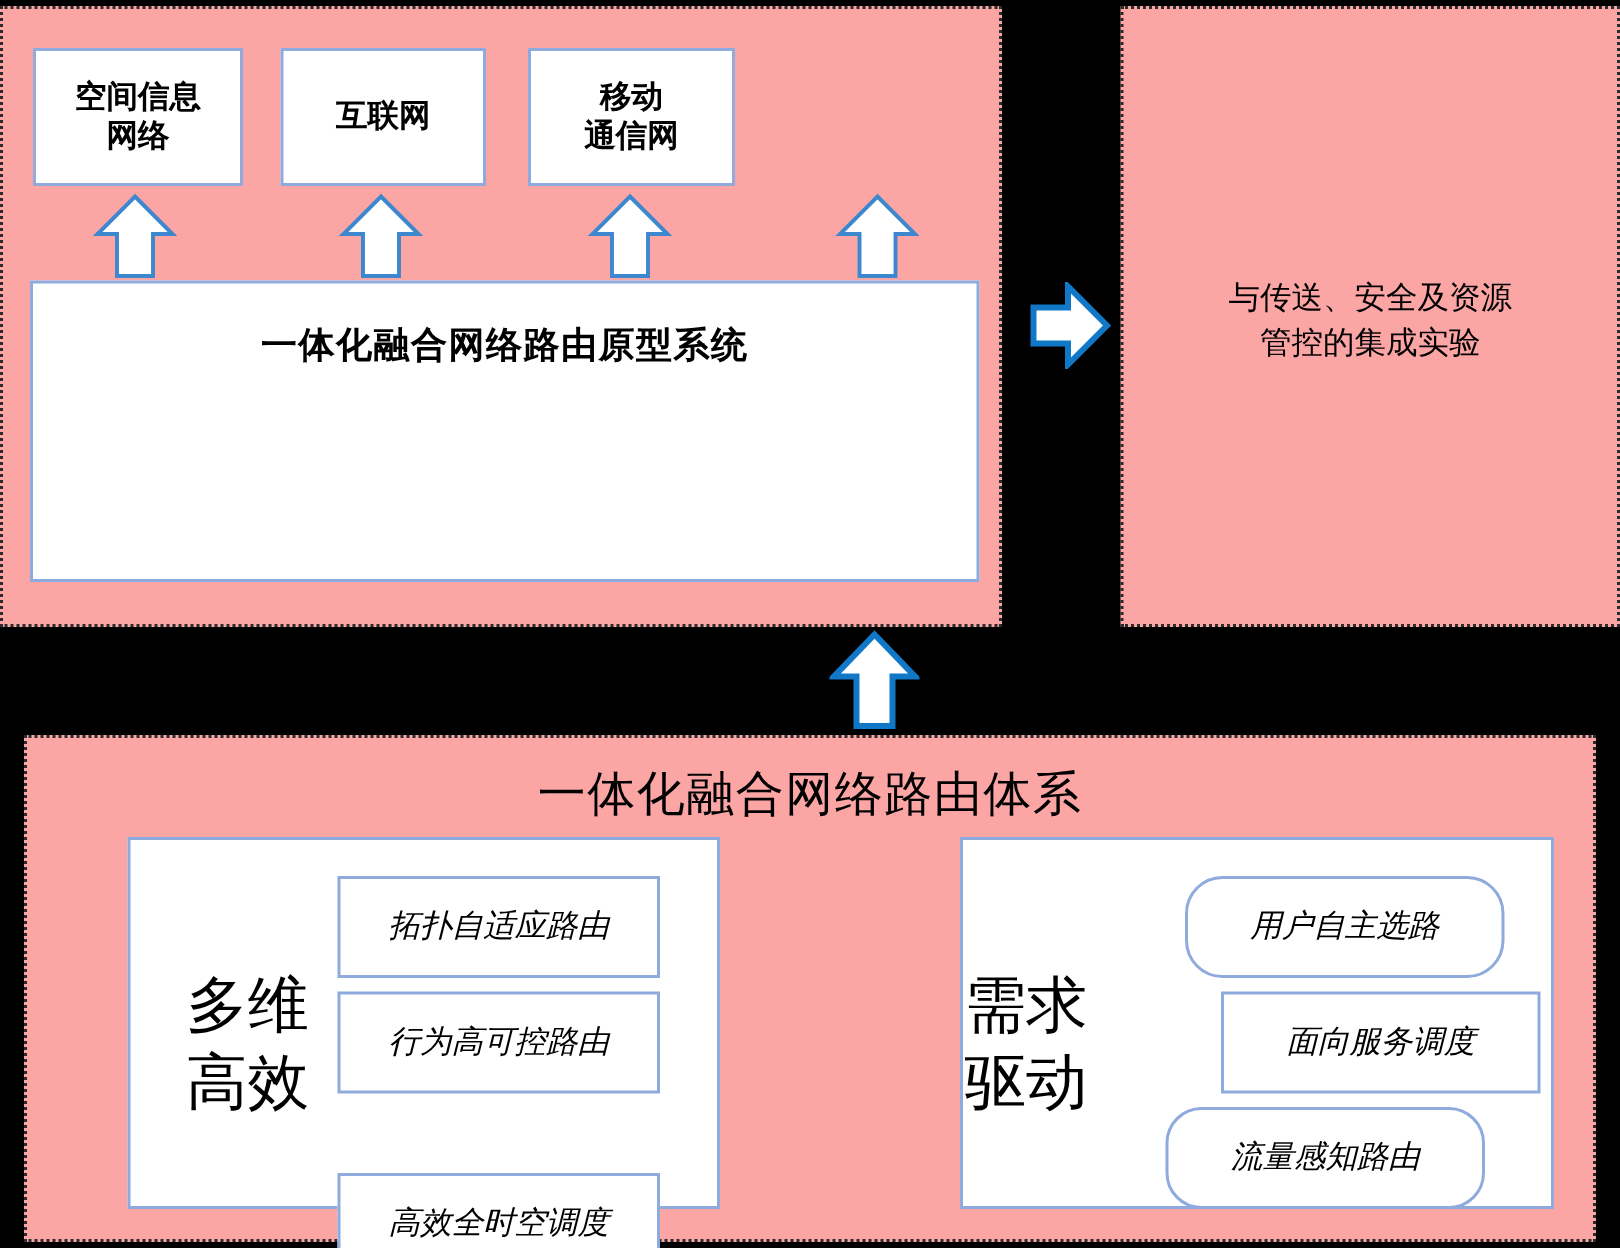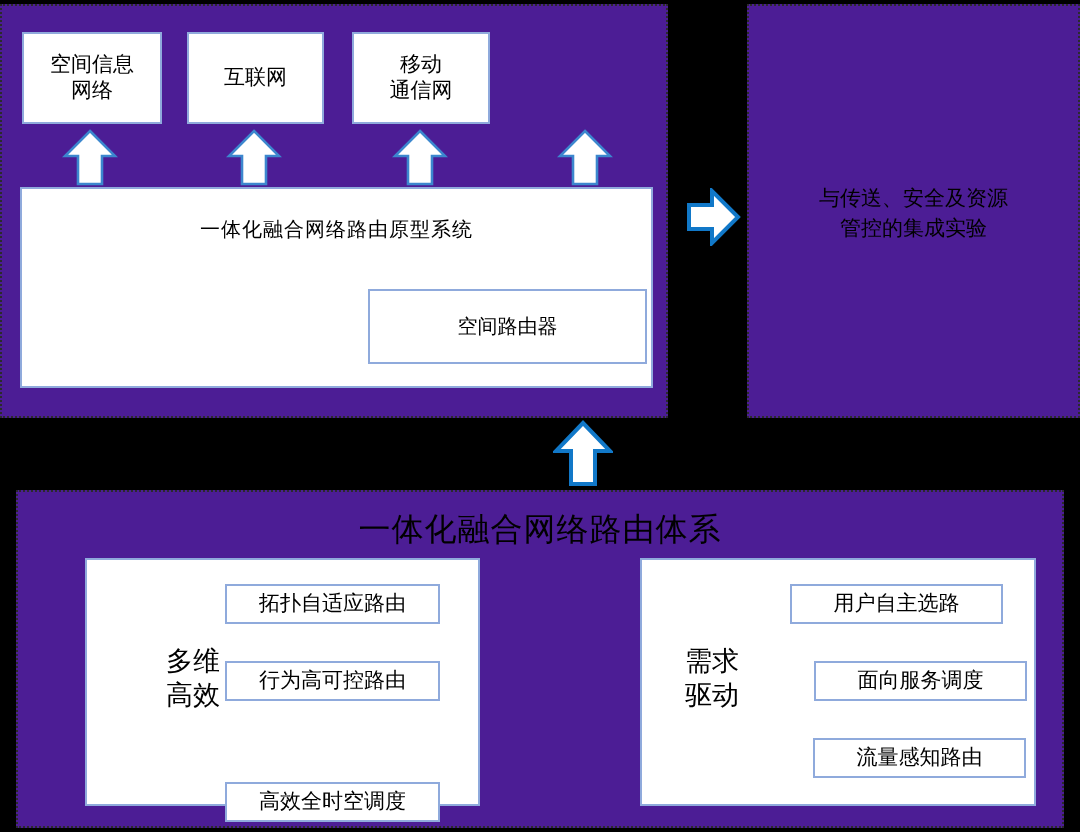--- a/index.html
+++ b/index.html
@@ -12,23 +12,24 @@
     height: 832px;
     position: relative;
     overflow: hidden;
     font-family: "Liberation Serif", "DejaVu Serif", serif;
     color: #000;
   }
 
   
   .panel {
     position: absolute;
-    background: #4c1d95;
+    background: #fca5a5;
     border: 2px dotted #2b2b2b;
     box-sizing: border-box;
+    font-weight: bold;
   }
   #panel-proto   { left: 0px;   top: 4px;   width: 668px; height: 414px; }
   #panel-integ   { left: 747px; top: 4px;   width: 333px; height: 414px; }
   #panel-arch    { left: 16px;  top: 490px; width: 1048px; height: 338px; }
 
   
   .bbox {
     position: absolute;
     box-sizing: border-box;
     background: #ffffff;
@@ -50,21 +51,21 @@
 
   
   #proto-box {
     left: 18px; top: 181px; width: 633px; height: 201px;
     display: block;
   }
   #proto-title {
     position: absolute;
     left: 0; right: 0; top: 28px;
     text-align: center;
-    font-size: 20px;
+    font-size: 24px;
     letter-spacing: 1px;
   }
   #proto-sub-0 { left: 59px;  top: 283px; width: 276px; height: 75px; font-size: 20px; }
   #proto-sub-1 { left: 366px; top: 283px; width: 279px; height: 75px; font-size: 20px; }
 
   
   #integ-text {
     position: absolute;
     left: 747px; top: 183px; width: 333px;
     text-align: center;
@@ -86,36 +87,36 @@
     box-sizing: border-box;
     background: #ffffff;
     border: 2px solid #8FAADC;
     top: 558px; height: 248px;
   }
   #group-0 { left: 85px;  width: 395px; }
   #group-1 { left: 640px; width: 396px; }
 
   .grouplabel {
     position: absolute;
-    text-align: right;
-    font-size: 27px;
+    text-align: center;
+    font-size: 41px;
     line-height: 1.25;
     white-space: pre-line;
     top: 645px;
   }
   #group-label-0 { left: 110px; width: 110px; }
   #group-label-1 { left: 629px; width: 110px; }
 
-  .itembox { height: 40px; font-size: 21px; }
+  .itembox { height: 68px; font-size: 21px; font-style: italic; }
   #item-0-0 { left: 225px; top: 584px; width: 215px; }
   #item-0-1 { left: 225px; top: 661px; width: 215px; text-align: center; }
   #item-0-2 { left: 225px; top: 738px; width: 215px; margin-top: 44px; }
-  #item-1-0 { left: 790px; top: 584px; width: 213px; }
+  #item-1-0 { left: 790px; top: 584px; width: 213px; border-radius: 25px; }
   #item-1-1 { left: 790px; top: 661px; width: 213px; margin-left: 24px; }
-  #item-1-2 { left: 813px; top: 738px; width: 213px; }
+  #item-1-2 { left: 777px; top: 738px; width: 213px; border-radius: 24px; }
 
   
   .arrow { position: absolute; }
   .arrow-up-small { top: 122px; width: 56px; height: 58px; }
   #arrow-up-0 { left: 60px; }
   #arrow-up-1 { left: 224px; }
   #arrow-up-2 { left: 390px; }
   #arrow-up-3 { left: 555px; }
 
   #arrow-right-big { left: 686px; top: 188px; width: 55px; height: 58px; }
@@ -149,21 +150,20 @@
   </div>
   <div class="arrow arrow-up-small" id="arrow-up-3">
     <svg viewBox="0 0 56 58" width="56" height="58" xmlns="http://www.w3.org/2000/svg">
       <polygon points="28,3 53,28 40,28 40,56 16,56 16,28 3,28" fill="#FFFFFF" stroke="#3C87CE" stroke-width="2.6" stroke-linejoin="miter"></polygon>
     </svg>
   </div>
 
   <div class="bbox" id="proto-box">
     <div id="proto-title">一体化融合网络路由原型系统</div>
   </div>
-  <div class="bbox" id="proto-sub-1">空间路由器</div>
 </div>
 
 <div class="panel" id="panel-integ"></div>
 <div id="integ-text">与传送、安全及资源
 管控的集成实验</div>
 
 <div class="arrow" id="arrow-right-big">
   <svg viewBox="0 0 55 58" width="55" height="58" xmlns="http://www.w3.org/2000/svg">
     <polygon points="52,29 26,3 26,17 3,17 3,41 26,41 26,55" fill="#FFFFFF" stroke="#1178C8" stroke-width="4" stroke-linejoin="miter"></polygon>
   </svg>

